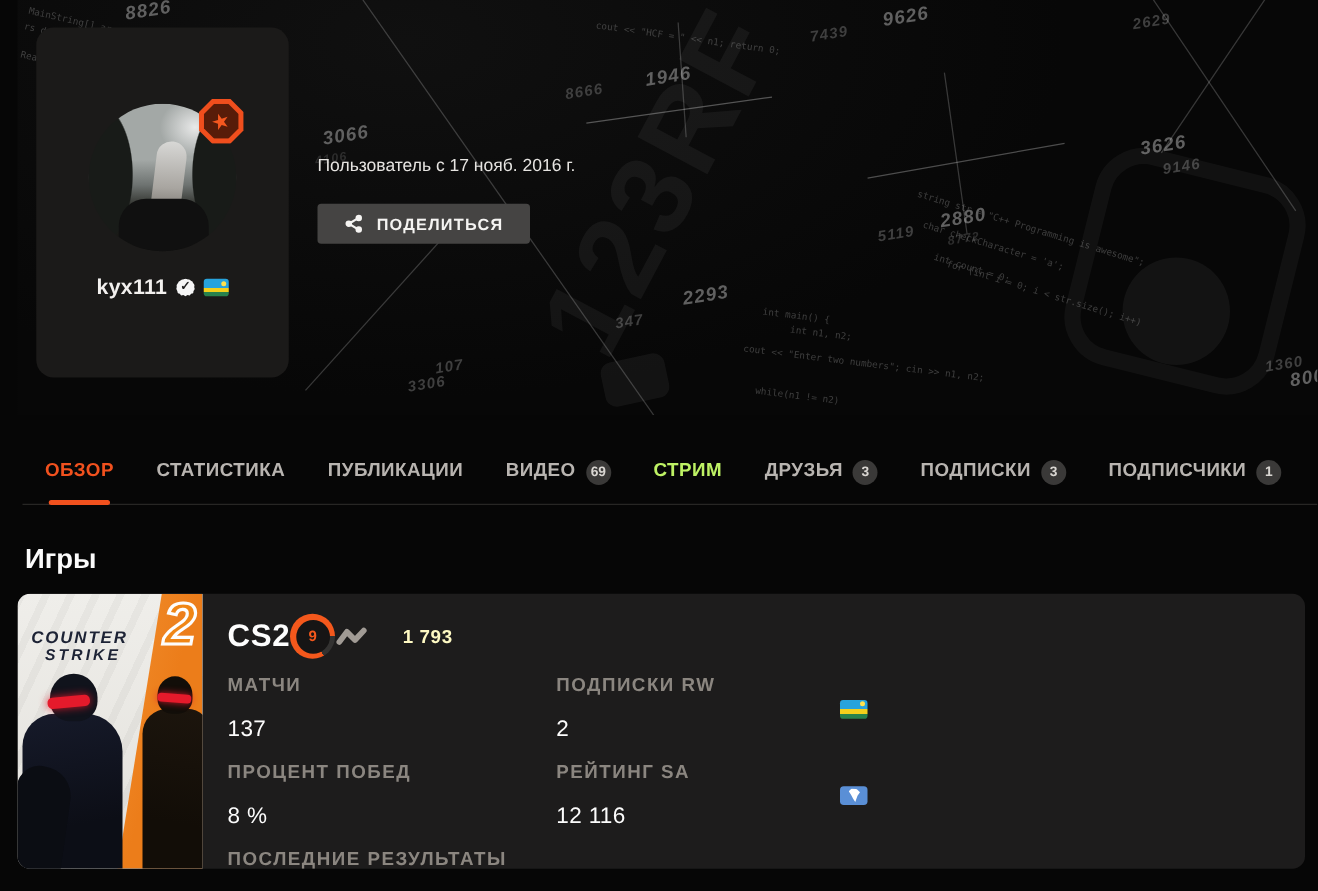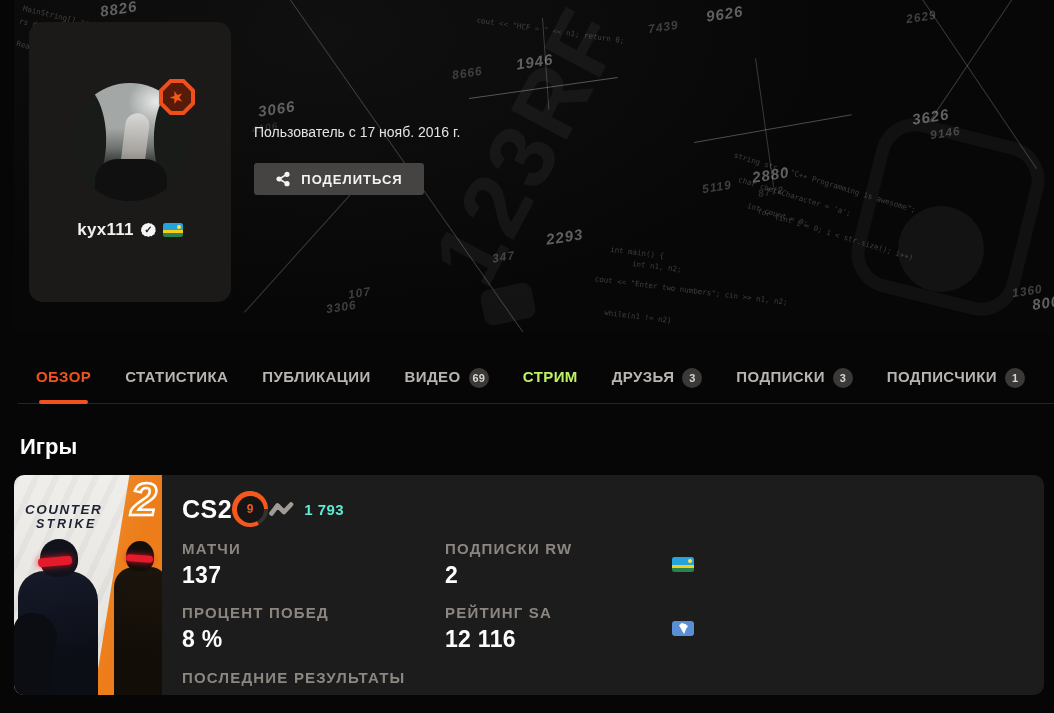--- a/index.html
+++ b/index.html
@@ -181,28 +181,28 @@
     width:36px; height:36px; border-radius:50%;
     background:conic-gradient(from 150deg, #f4581c 0 300deg, #333231 300deg 360deg);
     display:flex; align-items:center; justify-content:center;
   }
   .level-ring .hole {
     width:27px; height:27px; border-radius:50%; background:#161515;
     display:flex; align-items:center; justify-content:center;
     color:#f4581c; font-size:12px; font-weight:bold;
   }
   .score-row { display:flex; align-items:center; gap:9px; }
-  .score-val { font-size:15px; font-weight:600; color:#5eead4; letter-spacing:.5px; }
+  .score-val { font-size:15px; font-weight:600; color:#fef9c3; letter-spacing:.5px;margin-left:18px; }
 
   .stats-grid {
     display:grid; grid-template-columns:263px 227px auto; row-gap:15px;
     margin-top:12px; align-items:center;
   }
   .stat-label { font-size:15px; font-weight:600; letter-spacing:1.2px; color:#8b8680; }
-  .stat-value { font-size:23px; font-weight:bold; color:#fcfcfc; margin-top:5px; letter-spacing:.3px; }
+  .stat-value { font-size:18px; font-weight:normal; color:#fcfcfc; margin-top:16px; letter-spacing:.3px; }
   .flag-cell { display:flex; align-items:center; }
   .flag-rw.big { width:22px; height:15px; }
   .sa-icon { width:22px; height:15px; border-radius:3px; background:#5a8fd6; position:relative; flex:none; }
   .sa-icon::after {
     content:""; position:absolute; left:6px; top:2px; width:10px; height:11px; background:#fff;
     clip-path:polygon(35% 0,75% 8%,100% 30%,80% 55%,62% 100%,45% 78%,28% 48%,10% 22%);
   }
 
   .recent { margin-top:16px; }
   .recent-letters { margin-top:6px; display:flex; gap:9px; font-size:17px; font-weight:bold; }

